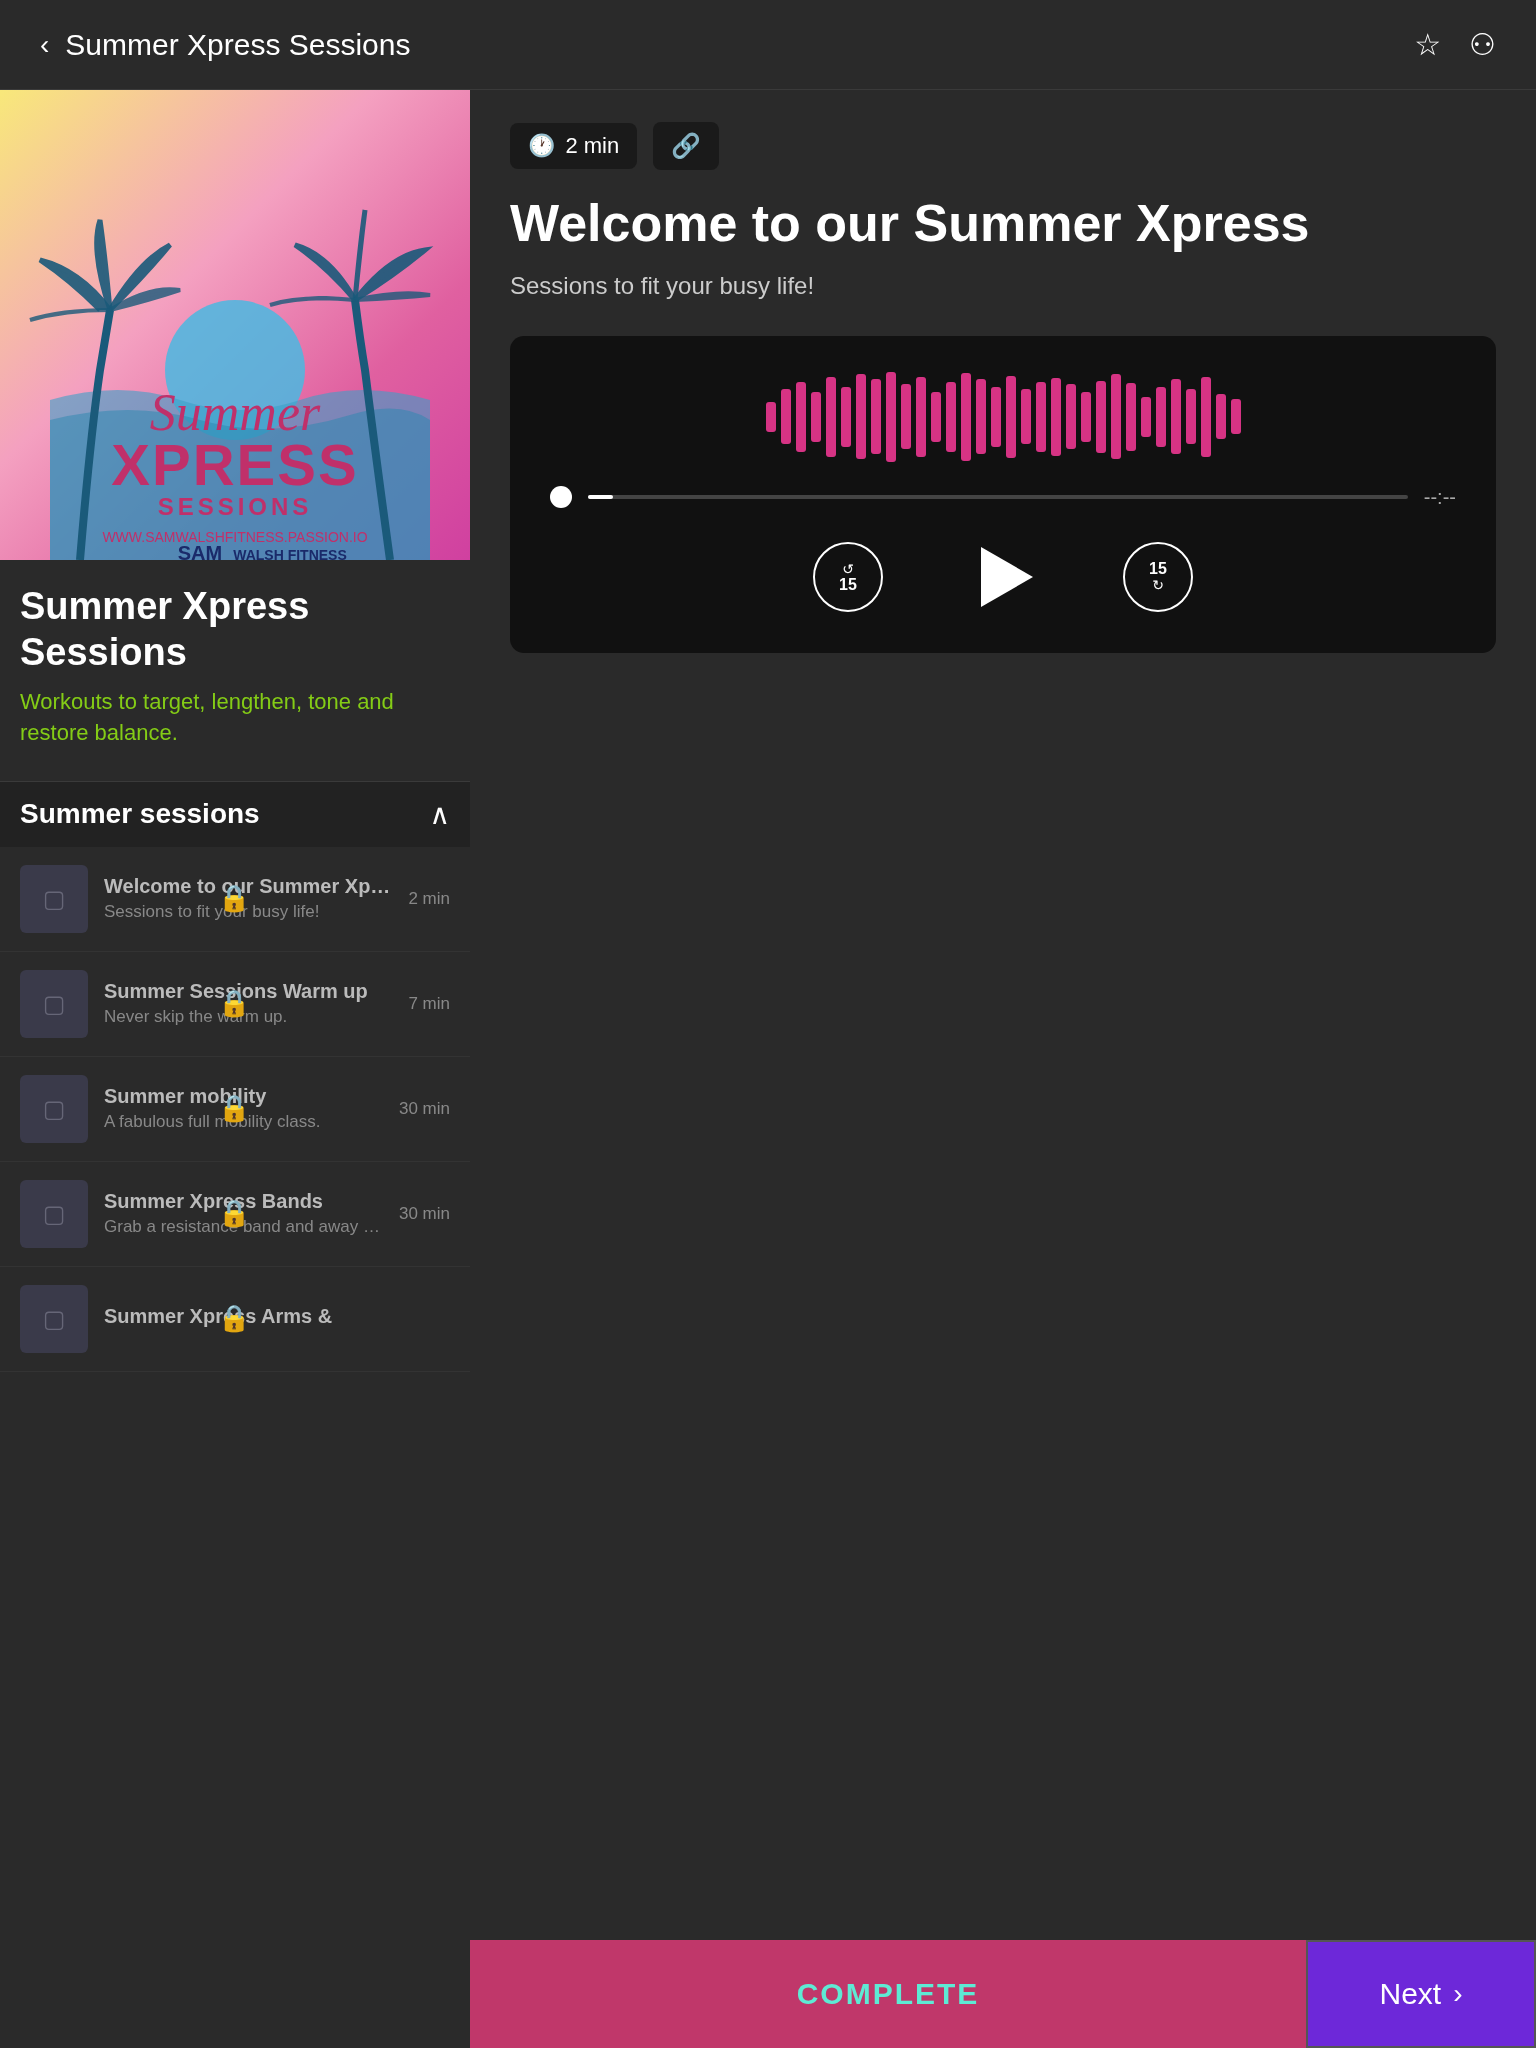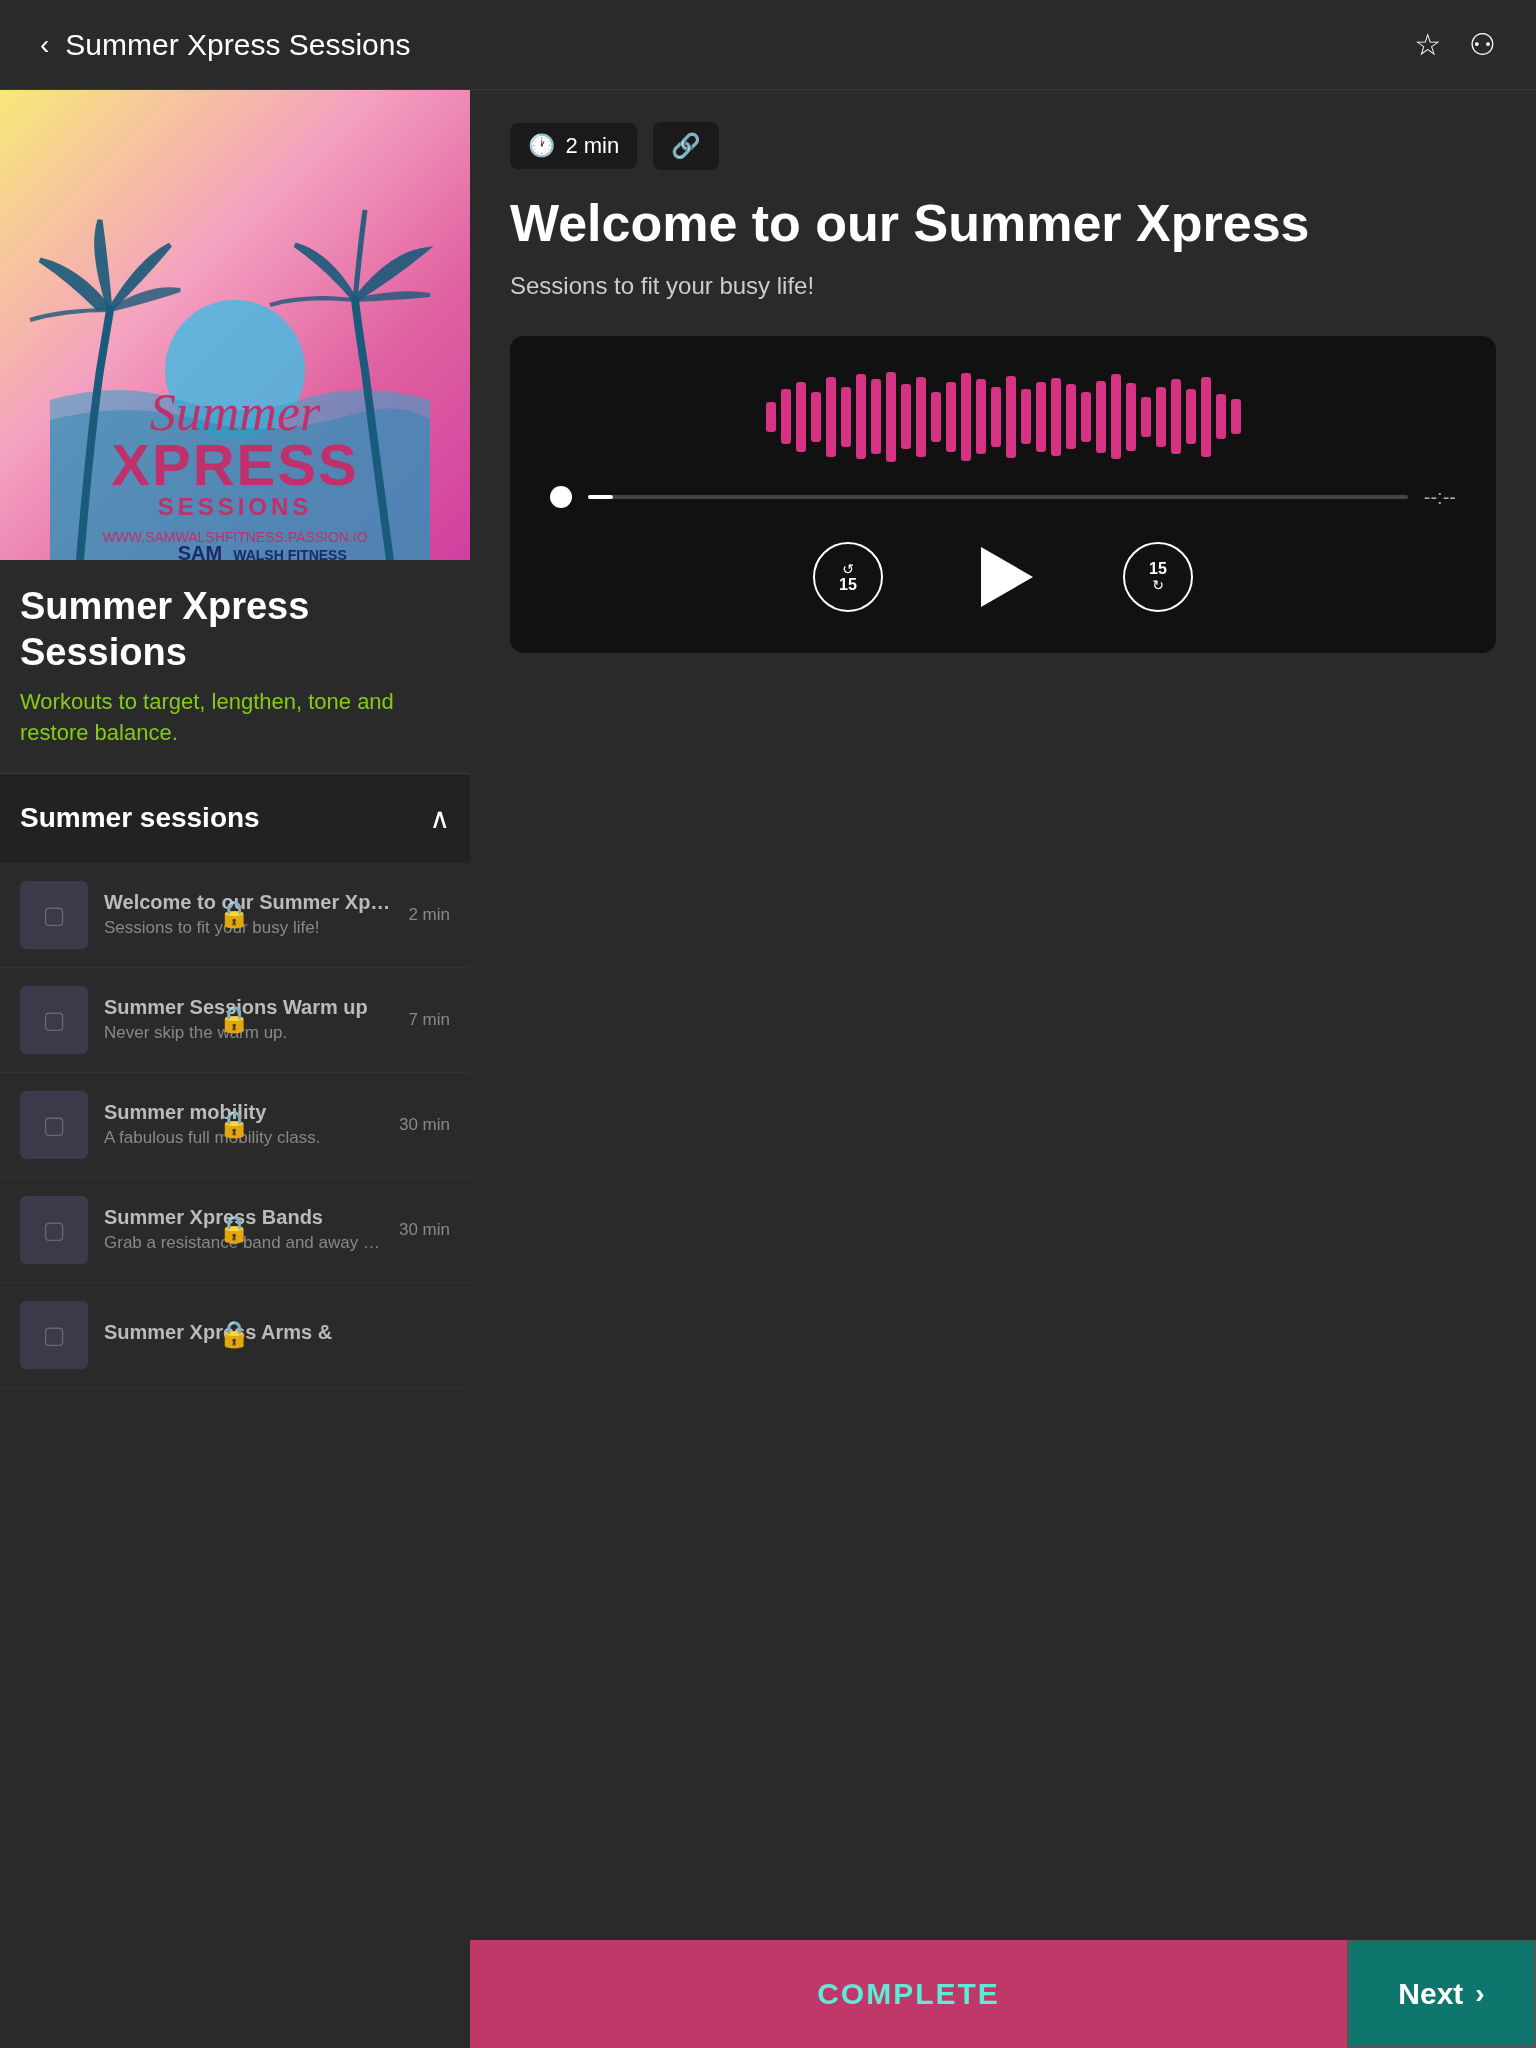--- a/index.html
+++ b/index.html
@@ -93,24 +93,24 @@
       font-size: 22px;
       color: #84cc16;
       line-height: 1.4;
     }
 
     
     .sessions-header {
       display: flex;
       align-items: center;
       justify-content: space-between;
-      padding: 28px 20px;
+      padding: 16px 20px;
       background: #222222;
       border-top: 1px solid #3a3a3a;
-      margin-top: 8px;
+      margin-top: 16px;
     }
     .sessions-header-title {
       font-size: 28px;
       font-weight: 700;
       color: #ffffff;
     }
     .chevron-icon {
       font-size: 28px;
       color: #ffffff;
     }
@@ -343,26 +343,26 @@
       border: none;
       font-size: 30px;
       font-weight: 700;
       letter-spacing: 2px;
       cursor: pointer;
       display: flex;
       align-items: center;
       justify-content: center;
     }
     .next-btn {
-      width: 189px;
-      background: #0f766e;
+      width: 230px;
+      background: #6d28d9;
       color: #ffffff;
       border: 2px solid #555555;
       font-size: 30px;
-      font-weight: 700;
+      font-weight: 400;
       cursor: pointer;
       display: flex;
       align-items: center;
       justify-content: center;
       gap: 12px;
     }
     .next-arrow {
       font-size: 28px;
     }
   </style>

